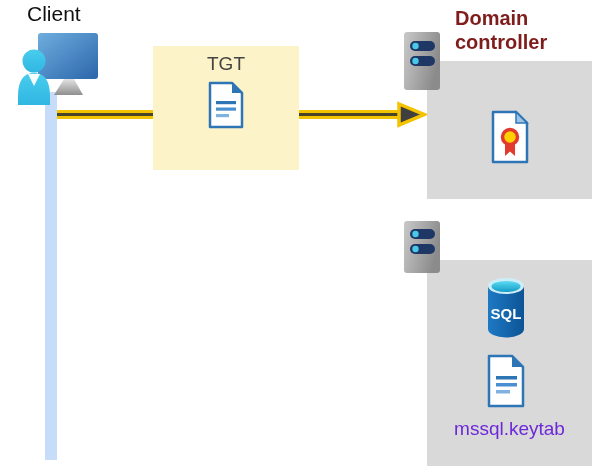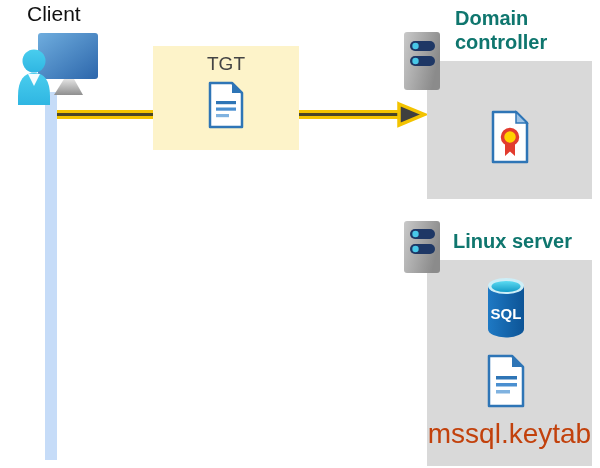--- a/index.html
+++ b/index.html
@@ -12,35 +12,35 @@
     left:27px;top:2px;font-size:21px;font-weight:normal;color:#111;
   }
   .lifeline{
     left:45px;top:92px;width:12px;height:368px;background:#c6dcf8;
   }
   .arrow-line{
     left:57px;top:110px;width:342px;height:9px;
     background:linear-gradient(to bottom,#f3c300 0,#f3c300 3px,#4a4526 3px,#4a4526 6px,#f3c300 6px,#f3c300 9px);
   }
   .token-box{
-    left:153px;top:46px;width:146px;height:104px;background:#fdf3c9;
+    left:153px;top:46px;width:146px;height:124px;background:#fdf3c9;
     display:flex;justify-content:center;gap:25px;padding-top:7px;box-sizing:border-box;
   }
   .token-col{display:flex;flex-direction:column;align-items:center;}
   .token-label{font-size:19px;color:#444;margin-bottom:6px;}
   .gray-box{background:#d9d9d9;}
   .dc-box{left:427px;top:61px;width:165px;height:138px;}
   .linux-box{left:427px;top:260px;width:165px;height:206px;}
   .section-title{
-    font-size:20px;font-weight:bold;color:#0f766e;line-height:1.22;white-space:pre-line;
+    font-size:20px;font-weight:bold;color:#7f1d1d;line-height:1.22;white-space:pre-line;
   }
   .dc-title{left:455px;top:6px;width:140px;}
   .linux-title{left:453px;top:229px;width:145px;}
   .keytab-label{
-    left:427px;top:418px;width:165px;text-align:center;font-size:28px;color:#c2410c;
+    left:427px;top:418px;width:165px;text-align:center;font-size:19px;color:#6d28d9;
   }
 </style>
 </head>
 <body>
 
 <div class="canvas">
 
   <div class="abs client-label">Client</div>
 
   <div class="abs lifeline"></div>
@@ -108,21 +108,20 @@
   </svg>
 
   <svg class="abs" style="left:491px;top:110px;" width="38" height="54" viewBox="0 0 38 54">
     <path d="M2,2 H25 L36,13 V52 H2 Z" fill="#ffffff" stroke="#2e75b6" stroke-width="2.5" stroke-linejoin="round"></path>
     <polygon points="25,2 36,13 25,13" fill="#9dc3e6" stroke="#2e75b6" stroke-width="1.5"></polygon>
     <polygon points="14,33 24,33 24,46 19,41.5 14,46" fill="#e23b2e"></polygon>
     <circle cx="19" cy="27" r="7.5" fill="#ffd100" stroke="#e23b2e" stroke-width="3.5"></circle>
   </svg>
 
   <div class="abs gray-box linux-box"></div>
-  <div class="abs section-title linux-title">Linux server</div>
 
   <svg class="abs" style="left:402px;top:219px;" width="40" height="56" viewBox="0 0 40 56">
     <defs>
       <linearGradient id="gsrv2" x1="0" y1="0" x2="1" y2="0.35">
         <stop offset="0" stop-color="#c9c9c9"></stop>
           <stop offset="1" stop-color="#8b8b8b"></stop>
       </linearGradient>
     </defs>
     <rect x="2" y="2" width="36" height="52" rx="3" fill="url(#gsrv2)"></rect>
     <rect x="8" y="10" width="25" height="10" rx="5" fill="#1e3765"></rect>

